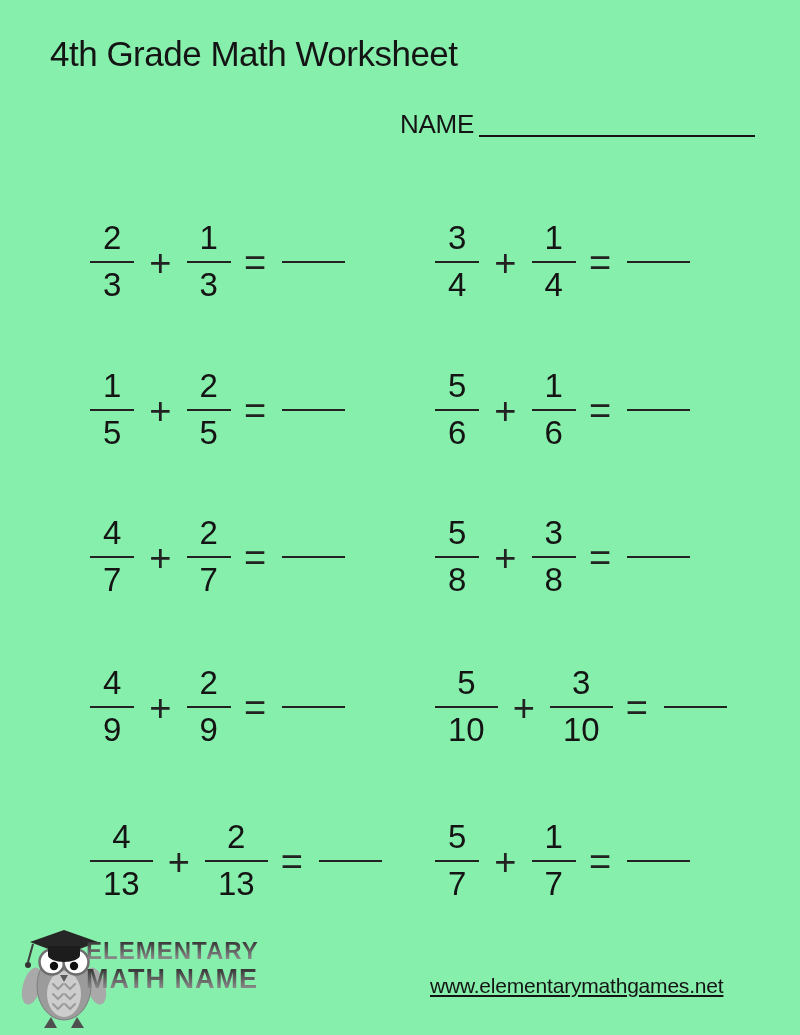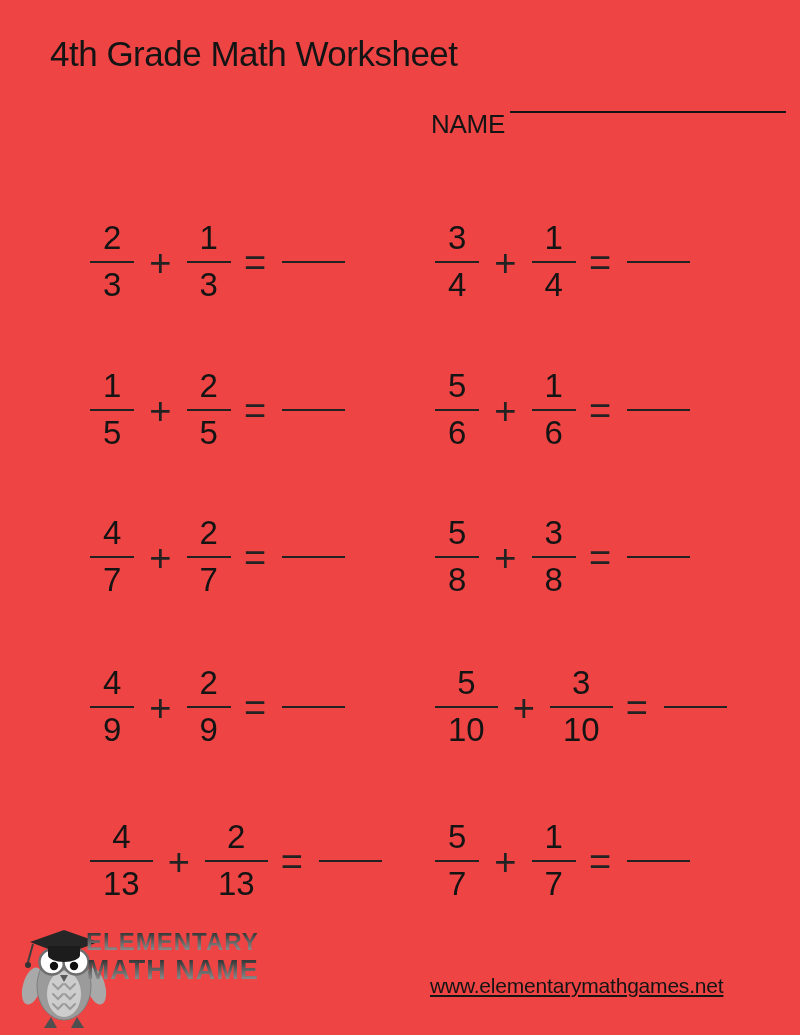--- a/index.html
+++ b/index.html
@@ -1,36 +1,36 @@
 <!DOCTYPE html>
 <html><head>
 <meta charset="utf-8">
 <style>
   html,body{margin:0;padding:0;background:#e8e8e8;}
   .page{
     position:relative;
     width:800px;height:1035px;
     margin:0 auto;
-    background:#ef4444;
+    background:#86efac;
     font-family:"Liberation Sans", sans-serif;
     color:#141414;
     overflow:hidden;
   }
   .page-title{
     position:absolute;left:50px;top:34px;
     font-size:35px;font-weight:400;letter-spacing:-0.5px;
     color:#141414;margin:0;
   }
   .topic-title{
     position:absolute;left:50px;top:104px;
     font-size:30px;font-weight:400;letter-spacing:-0.3px;
   }
   .name-row{
     position:absolute;left:400px;top:111px;width:355px;
-    display:flex;align-items:flex-start;margin-left:31px;
+    display:flex;align-items:flex-end;
   }
   .name-label{
     font-size:26px;letter-spacing:-0.3px;line-height:1;
     padding-bottom:2px;
   }
   .name-line{
     flex:1;height:0;border-bottom:2px solid #1a1a1a;
     margin-left:5px;margin-bottom:2px;
   }
   
@@ -48,21 +48,21 @@
     font-size:38px;line-height:1;color:#222;
     margin:0 15px;transform:translateY(1px);
   }
   .op.eq{margin:0 16px 0 13px;}
   .blank{
     width:63px;height:2.5px;background:#222;align-self:center;
   }
   
   .logo{position:absolute;left:0;top:926px;width:300px;height:105px;}
   .owl{position:absolute;left:20px;top:2px;}
-  .logo-text{position:absolute;left:86px;top:4px;line-height:1;text-align:right;}
+  .logo-text{position:absolute;left:86px;top:13px;line-height:1;}
   .logo-line{
     font-weight:bold;letter-spacing:1px;color:#4f4f4f;
     white-space:nowrap;
   }
   @supports ((-webkit-background-clip: text) or (background-clip: text)){
     .logo-line{
       background:linear-gradient(180deg,#353535 10%,#6a6a6a 55%,#989898 95%);
       -webkit-background-clip:text;background-clip:text;
       color:transparent;
     }

